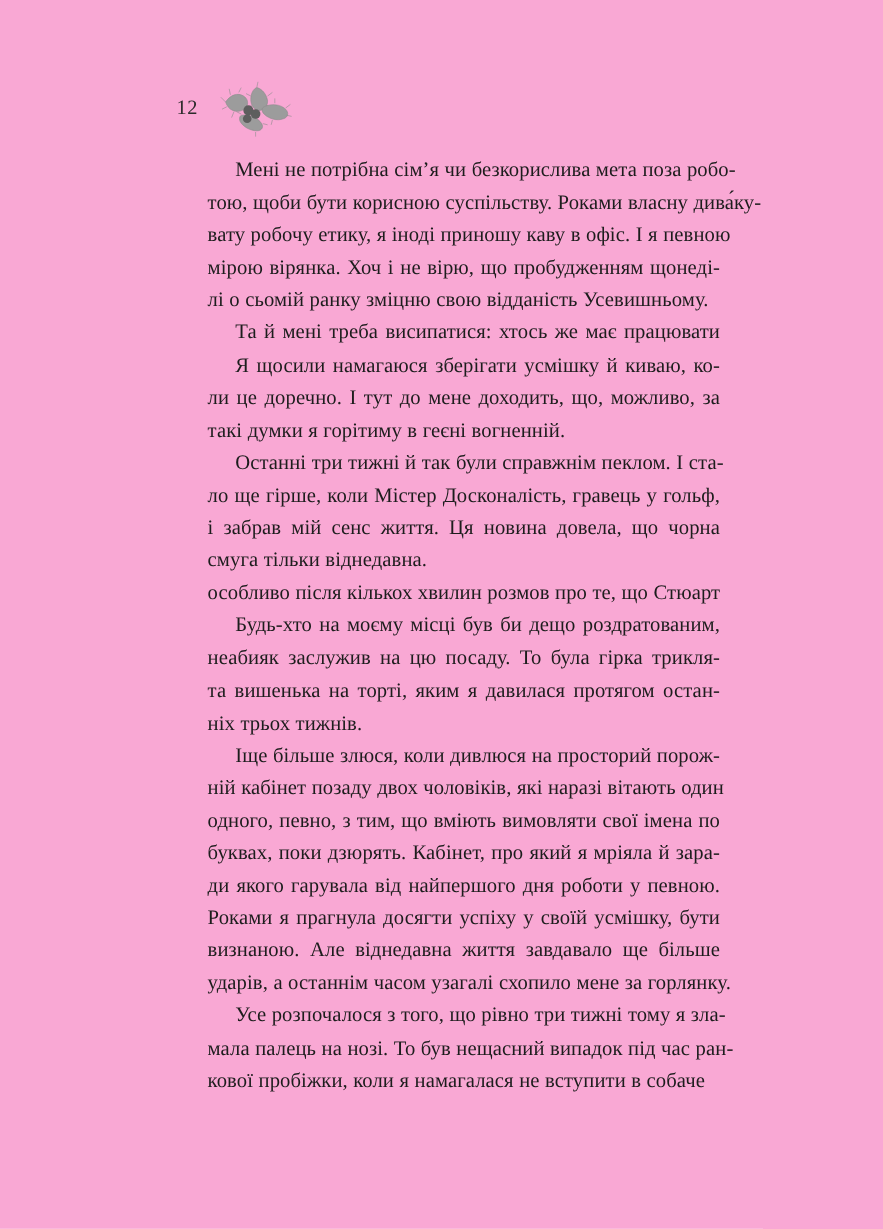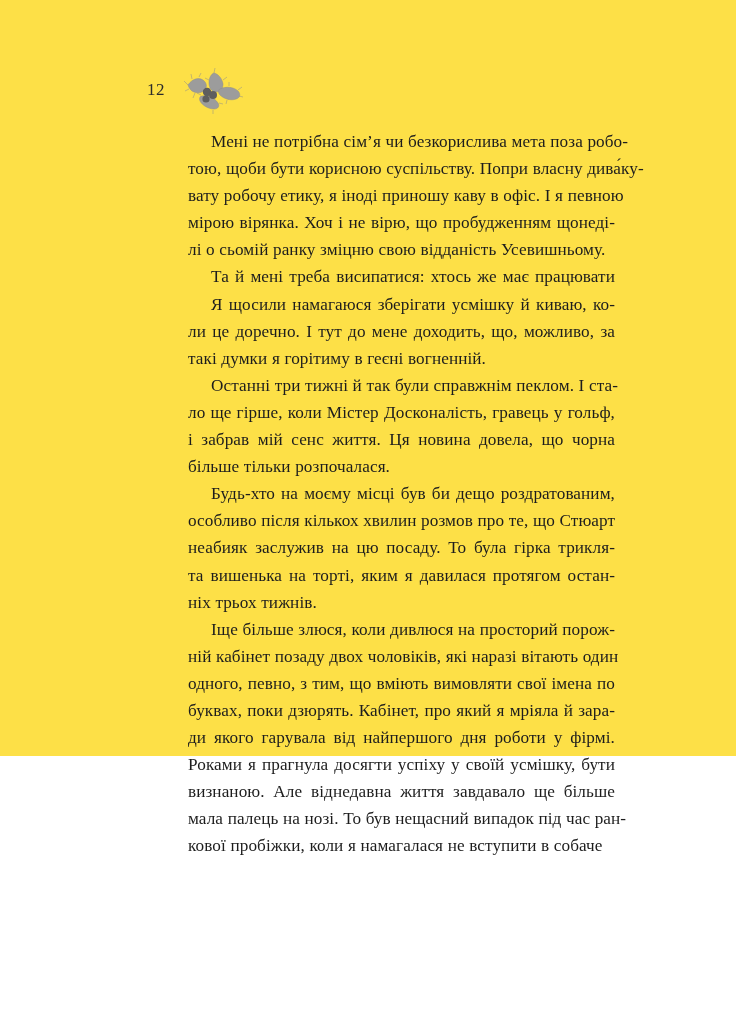--- a/index.html
+++ b/index.html
@@ -15,22 +15,22 @@
     font-family: "Liberation Serif", "DejaVu Serif", serif;
     color: #1d1d1d;
     position: relative;
   }
 
   .page {
     position: absolute;
     left: 0;
     top: 0;
     width: 736px;
-    height: 756px;
-    background: #fde047;
+    height: 1024px;
+    background: #f9a8d4;
   }
 
   
   .running-head {
     position: absolute;
     left: 140px;
     top: 68px;
     width: 460px;
     height: 46px;
   }
@@ -55,21 +55,21 @@
   }
   .ornament svg {
     display: block;
     width: 62px;
     height: 46px;
   }
 
   
   .textblock {
     position: absolute;
-    left: 188px;
+    left: 173px;
     top: 128px;
     width: 427px;
   }
 
   .para {
     margin: 0;
     text-align: justify;
     text-align-last: left;
     font-size: 17.2px;
     line-height: 27.1px;
@@ -127,60 +127,62 @@
           <circle cx="24" cy="31" r="3.6"></circle>
         </g>
       </svg>
     </div>
   </div>
 
   <div class="textblock">
 
     <p class="para">
       <span class="line indent j">Мені не потрібна сім’я чи безкорислива мета поза робо-</span>
-      <span class="line j">тою, щоби бути корисною суспільству. Попри власну дива́ку-</span>
+      <span class="line j">тою, щоби бути корисною суспільству. Роками власну дива́ку-</span>
       <span class="line j">вату робочу етику, я іноді приношу каву в офіс. І я певною</span>
       <span class="line j">мірою вірянка. Хоч і не вірю, що пробудженням щонеді-</span>
       <span class="line last">лі о сьомій ранку зміцню свою відданість Усевишньому.</span>
     </p>
 
     <p class="para">
       <span class="line indent j">Та й мені треба висипатися: хтось же має працювати</span>
     </p>
 
     <p class="para">
       <span class="line indent j">Я щосили намагаюся зберігати усмішку й киваю, ко-</span>
       <span class="line j">ли це доречно. І тут до мене доходить, що, можливо, за</span>
       <span class="line last">такі думки я горітиму в геєні вогненній.</span>
     </p>
 
     <p class="para">
       <span class="line indent j">Останні три тижні й так були справжнім пеклом. І ста-</span>
       <span class="line j">ло ще гірше, коли Містер Досконалість, гравець у гольф,</span>
       <span class="line j">і забрав мій сенс життя. Ця новина довела, що чорна</span>
-      <span class="line last">більше тільки розпочалася.</span>
+      <span class="line last">смуга тільки віднедавна.</span>
     </p>
 
     <p class="para">
+      <span class="line j">особливо після кількох хвилин розмов про те, що Стюарт</span>
       <span class="line indent j">Будь-хто на моєму місці був би дещо роздратованим,</span>
-      <span class="line j">особливо після кількох хвилин розмов про те, що Стюарт</span>
       <span class="line j">неабияк заслужив на цю посаду. То була гірка трикля-</span>
       <span class="line j">та вишенька на торті, яким я давилася протягом остан-</span>
       <span class="line last">ніх трьох тижнів.</span>
     </p>
 
     <p class="para">
       <span class="line indent j">Іще більше злюся, коли дивлюся на просторий порож-</span>
       <span class="line j">ній кабінет позаду двох чоловіків, які наразі вітають один</span>
       <span class="line j">одного, певно, з тим, що вміють вимовляти свої імена по</span>
       <span class="line j">буквах, поки дзюрять. Кабінет, про який я мріяла й зара-</span>
-      <span class="line j">ди якого гарувала від найпершого дня роботи у фірмі.</span>
+      <span class="line j">ди якого гарувала від найпершого дня роботи у певною.</span>
       <span class="line j">Роками я прагнула досягти успіху у своїй усмішку, бути</span>
       <span class="line j">визнаною. Але віднедавна життя завдавало ще більше</span>
+      <span class="line last">ударів, а останнім часом узагалі схопило мене за горлянку.</span>
     </p>
 
     <p class="para">
+      <span class="line indent j">Усе розпочалося з того, що рівно три тижні тому я зла-</span>
       <span class="line j">мала палець на нозі. То був нещасний випадок під час ран-</span>
       <span class="line last">кової пробіжки, коли я намагалася не вступити в собаче</span>
     </p>
 
   </div>
 </div>
 
 </body></html>

